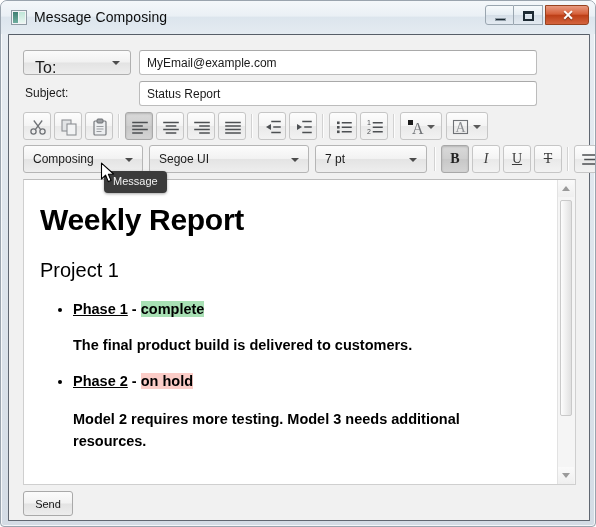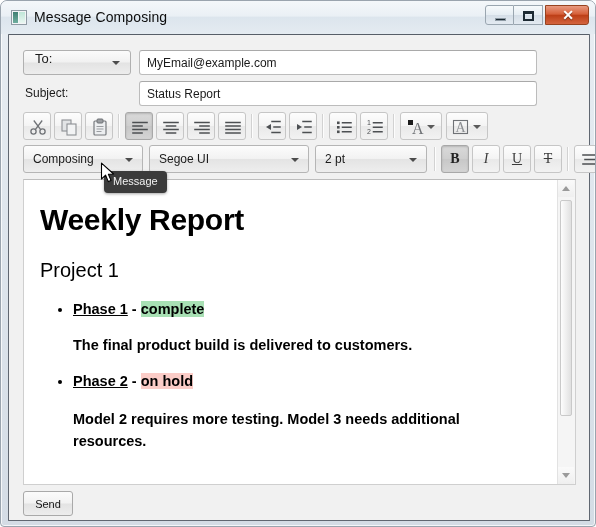--- a/index.html
+++ b/index.html
@@ -119,22 +119,22 @@
     position: absolute;
     left: 14px; top: 15px;
     width: 108px; height: 25px;
     box-sizing: border-box;
     border: 1px solid #b0b0b0;
     border-radius: 3px;
     background: linear-gradient(to bottom, #fbfbfb 0%, #f1f1f1 48%, #e3e3e3 52%, #ededed 100%);
   }
   #to-combo .lbl {
     position: absolute;
-    left: 11px; top: 0;
-    font-size: 13px;
+    left: 11px; top: 8px;
+    font-size: 16px;
     color: #1a1a1a;
   }
   .caret {
     position: absolute;
     width: 0; height: 0;
     border-left: 4px solid transparent;
     border-right: 4px solid transparent;
     border-top: 4px solid #4c4c4c;
   }
   #to-combo .caret { right: 10px; top: 10px; }
@@ -578,21 +578,21 @@
         <span class="lbl">Composing</span>
         <span class="caret"></span>
       </div>
 
       <div class="combo" id="combo-font">
         <span class="lbl">Segoe UI</span>
         <span class="caret"></span>
       </div>
 
       <div class="combo" id="combo-size">
-        <span class="lbl">2 pt</span>
+        <span class="lbl">7 pt</span>
         <span class="caret"></span>
       </div>
 
       <div class="sep" style="left:411px"></div>
 
       <div class="fmtbtn active" style="left:418px; font-family:'Liberation Serif',serif; font-weight:bold;">B</div>
       <div class="fmtbtn" style="left:449px; font-family:'Liberation Serif',serif; font-style:italic;">I</div>
       <div class="fmtbtn" style="left:480px; font-family:'Liberation Serif',serif; text-decoration:underline;">U</div>
       <div class="fmtbtn" style="left:511px; font-family:'Liberation Serif',serif; text-decoration:line-through;">T</div>
 

